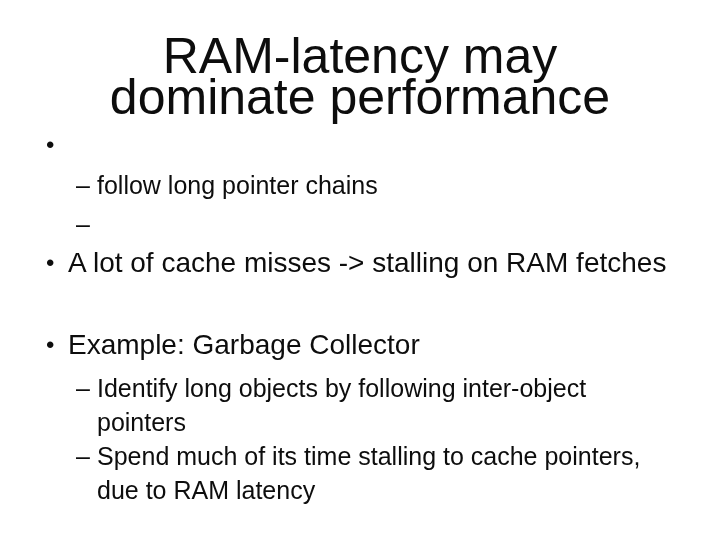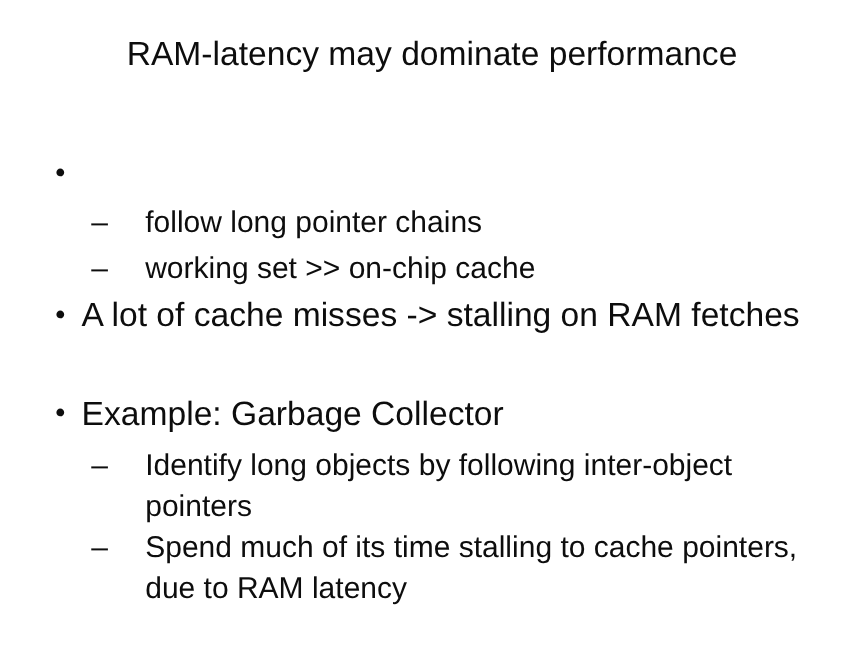--- a/index.html
+++ b/index.html
@@ -14,24 +14,24 @@
     background: #ffffff;
     overflow: hidden;
     font-family: "Liberation Sans", sans-serif;
     color: #0d0d0d;
   }
   .slide-title {
     position: absolute;
     top: 20px;
     left: 0;
     right: 0;
-    margin: 4px auto;
+    margin: 16px auto;
     width: 520px;
     text-align: center;
-    font-size: 28px;
+    font-size: 50px;
     line-height: 41px;
     font-weight: 400;
     color: #0d0d0d;
   }
   .slide-body {
     position: absolute;
     top: 0;
     left: 46px;
     width: 664px;
   }
@@ -55,21 +55,20 @@
   }
   .row.l2 .marker {
     flex: 0 0 21px;
     width: 21px;
   }
   .row .text {
     flex: 0 1 auto;
   }
   .row.l2 .text {
     max-width: 556px;
-    margin-left: 24px;
   }
   
   .mt-first { margin-top: 128px; }
   .mt-6  { margin-top: 6px; }
   .mt-5  { margin-top: 5px; }
   .mt-48 { margin-top: 48px; }
   .mt-9  { margin-top: 9px; }
   .mt-0  { margin-top: 0; }
 </style>
 </head>
@@ -85,21 +84,20 @@
       <span class="marker">•</span>
     </div>
 
     <div class="row l2 mt-6">
       <span class="marker">–</span>
       <span class="text">follow long pointer chains</span>
     </div>
 
     <div class="row l2 mt-5">
       <span class="marker">–</span>
-      <span class="text">working set &gt;&gt; on-chip cache</span>
     </div>
 
     <div class="row l1 mt-5">
       <span class="marker">•</span>
       <span class="text">A lot of cache misses -&gt; stalling on RAM fetches</span>
     </div>
 
     <div class="row l1 mt-48">
       <span class="marker">•</span>
       <span class="text">Example: Garbage Collector</span>

